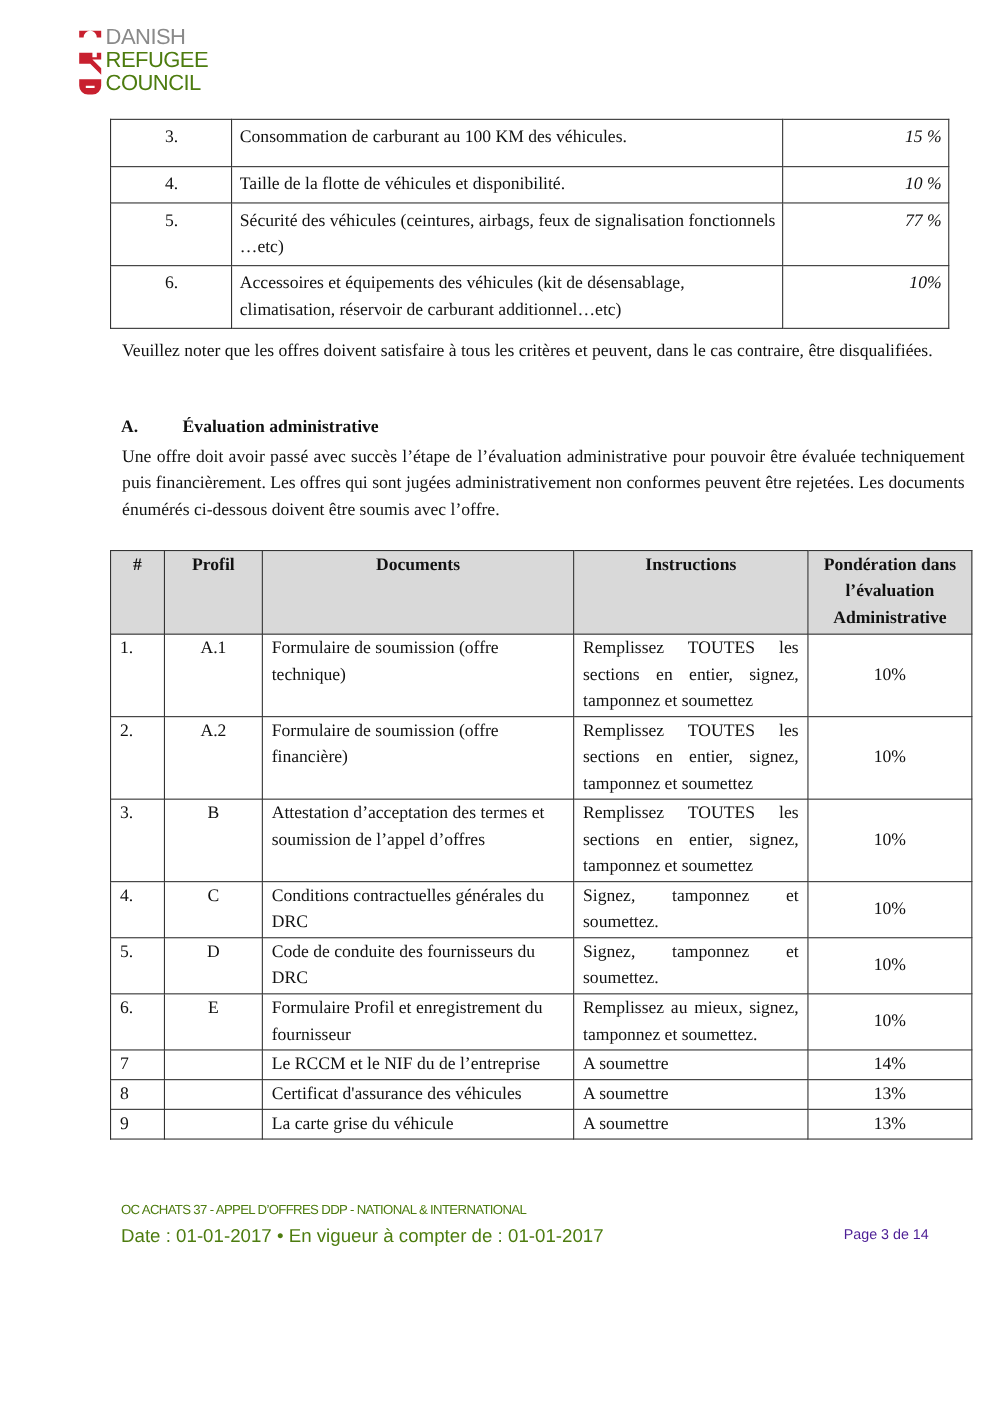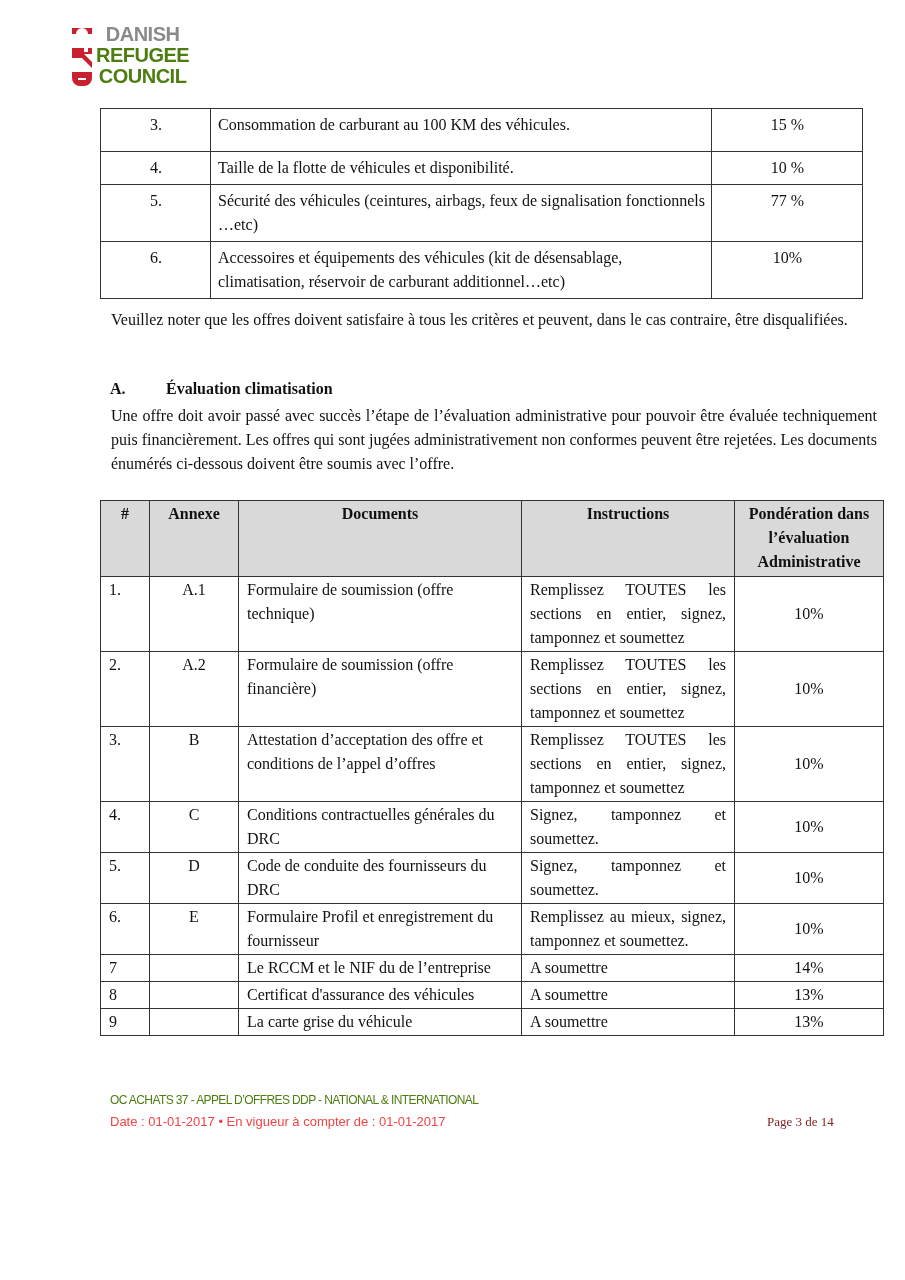--- a/index.html
+++ b/index.html
@@ -1,51 +1,51 @@
 <!DOCTYPE html>
 <html><head>
 <meta charset="utf-8">
 <style>
   html, body { margin:0; padding:0; background:#fff; }
   body { width:905px; height:1280px; position:relative; overflow:hidden;
          font-family:"Liberation Serif", serif; color:#111; }
   .logo { position:absolute; left:70px; top:24px; width:120px; height:70px; }
   .logo .mark { position:absolute; left:0; top:2px; width:24px; height:64px; }
   .logo .words { position:absolute; left:26px; top:0; font-family:"Liberation Sans", sans-serif;
-         font-weight:bold; font-size:20px; line-height:21px; letter-spacing:-0.5px;text-align:center; }
+         font-weight:normal; font-size:20px; line-height:21px; letter-spacing:-0.5px; }
   .logo .w1 { color:#8a8a8a; }
   .logo .w2, .logo .w3 { color:#4d7c0f; }
 
   table { border-collapse:collapse; position:absolute; font-size:16px; line-height:24px; }
   td, th { border:1px solid #333; vertical-align:top; }
 
   #crit { left:100px; top:108px; width:763px; }
   #crit td { padding:4px 6px 4px 7px; }
   #crit td.n { width:96px; text-align:center; }
-  #crit td.p { width:137px; text-align:center; }
+  #crit td.p { width:137px; text-align:right;font-style:italic; }
 
   .para { position:absolute; left:111px; width:766px; font-size:16px; line-height:24px; text-align:justify; }
   .heading { position:absolute; left:110px; top:380px; font-size:16px; font-weight:bold; }
   .heading .letter { display:inline-block; width:56px; }
 
   #admin { left:100px; top:500px; width:784px; }
   #admin th { background:#d9d9d9; font-weight:bold; text-align:center; padding:1px 4px 2px; }
   #admin td { padding:1px 8px 1px; }
   #admin td.num { width:32px; }
   #admin td.ann { width:72px; text-align:center; }
   #admin td.doc { width:266px;margin-top:12px; }
   #admin td.ins { width:196px; text-align:justify; text-align-last:auto;margin-top:29px; }
   #admin td.pct { text-align:center; vertical-align:middle; }
 
   .footer1 { position:absolute; left:110px; top:1093px; font-family:"Liberation Sans", sans-serif;
              font-size:12px; color:#4d7c0f; letter-spacing:-0.6px; }
   .footer2 { position:absolute; left:110px; top:1114px; font-family:"Liberation Sans", sans-serif;
-             font-size:13px; color:#ef4444; }
-  .footer3 { position:absolute; left:767px; top:1114px; font-family:Liberation Serif, serif;
-             font-size:13px; color:#7f1d1d; }
+             font-size:17px; color:#4d7c0f; }
+  .footer3 { position:absolute; left:767px; top:1114px; font-family:Liberation Sans, sans-serif;
+             font-size:13px; color:#4c1d95; }
 </style>
 </head>
 <body>
 
 <div class="logo">
   <svg class="mark" viewBox="0 0 24 64">
 
     <path d="M2 2 h20 v6 h-4 a6 6 0 0 0 -12 0 h-4 z" fill="#c8202f"></path>
     <path d="M2 22 h20 v6 h-8 l8 8 v6 l-10 -10 h-10 z M14 22 v4 h4 v-4 z" fill="#c8202f"></path>
     <path d="M2 46 h20 v6 a8 8 0 0 1 -8 8 h-4 a8 8 0 0 1 -8 -8 z M8 52 v2 h8 v-2 z" fill="#c8202f"></path>
@@ -78,30 +78,30 @@
       <td class="n">6.</td>
       <td>Accessoires et équipements des véhicules (kit de désensablage, climatisation, réservoir de carburant additionnel…etc)</td>
       <td class="p">10%</td>
     </tr>
   </tbody>
 </table>
 
 <div class="para" style="top:308px">Veuillez noter que les offres doivent satisfaire à tous les critères et peuvent, dans le cas contraire, être disqualifiées.</div>
 
 <div class="heading">
-  <span class="letter">A.</span><span>Évaluation climatisation</span>
+  <span class="letter">A.</span><span>Évaluation administrative</span>
 </div>
 
 <div class="para" style="top:404px">Une offre doit avoir passé avec succès l’étape de l’évaluation administrative pour pouvoir être évaluée techniquement puis financièrement. Les offres qui sont jugées administrativement non conformes peuvent être rejetées. Les documents énumérés ci-dessous doivent être soumis avec l’offre.</div>
 
 <table id="admin">
   <thead>
     <tr>
       <th style="width:32px">#</th>
-      <th style="width:72px">Annexe</th>
+      <th style="width:72px">Profil</th>
       <th style="width:266px">Documents</th>
       <th style="width:196px">Instructions</th>
       <th>Pondération dans l’évaluation Administrative</th>
     </tr>
   </thead>
   <tbody id="admin-body">
       <tr>
         <td class="num">1.</td>
         <td class="ann">A.1</td>
         <td class="doc">Formulaire de soumission (offre technique)</td>
@@ -111,21 +111,21 @@
       <tr>
         <td class="num">2.</td>
         <td class="ann">A.2</td>
         <td class="doc">Formulaire de soumission (offre financière)</td>
         <td class="ins">Remplissez TOUTES les sections en entier, signez, tamponnez et soumettez</td>
         <td class="pct">10%</td>
       </tr>
       <tr>
         <td class="num">3.</td>
         <td class="ann">B</td>
-        <td class="doc">Attestation d’acceptation des offre et conditions de l’appel d’offres</td>
+        <td class="doc">Attestation d’acceptation des termes et soumission de l’appel d’offres</td>
         <td class="ins">Remplissez TOUTES les sections en entier, signez, tamponnez et soumettez</td>
         <td class="pct">10%</td>
       </tr>
       <tr>
         <td class="num">4.</td>
         <td class="ann">C</td>
         <td class="doc">Conditions contractuelles générales du DRC</td>
         <td class="ins">Signez, tamponnez et soumettez.</td>
         <td class="pct">10%</td>
       </tr>

